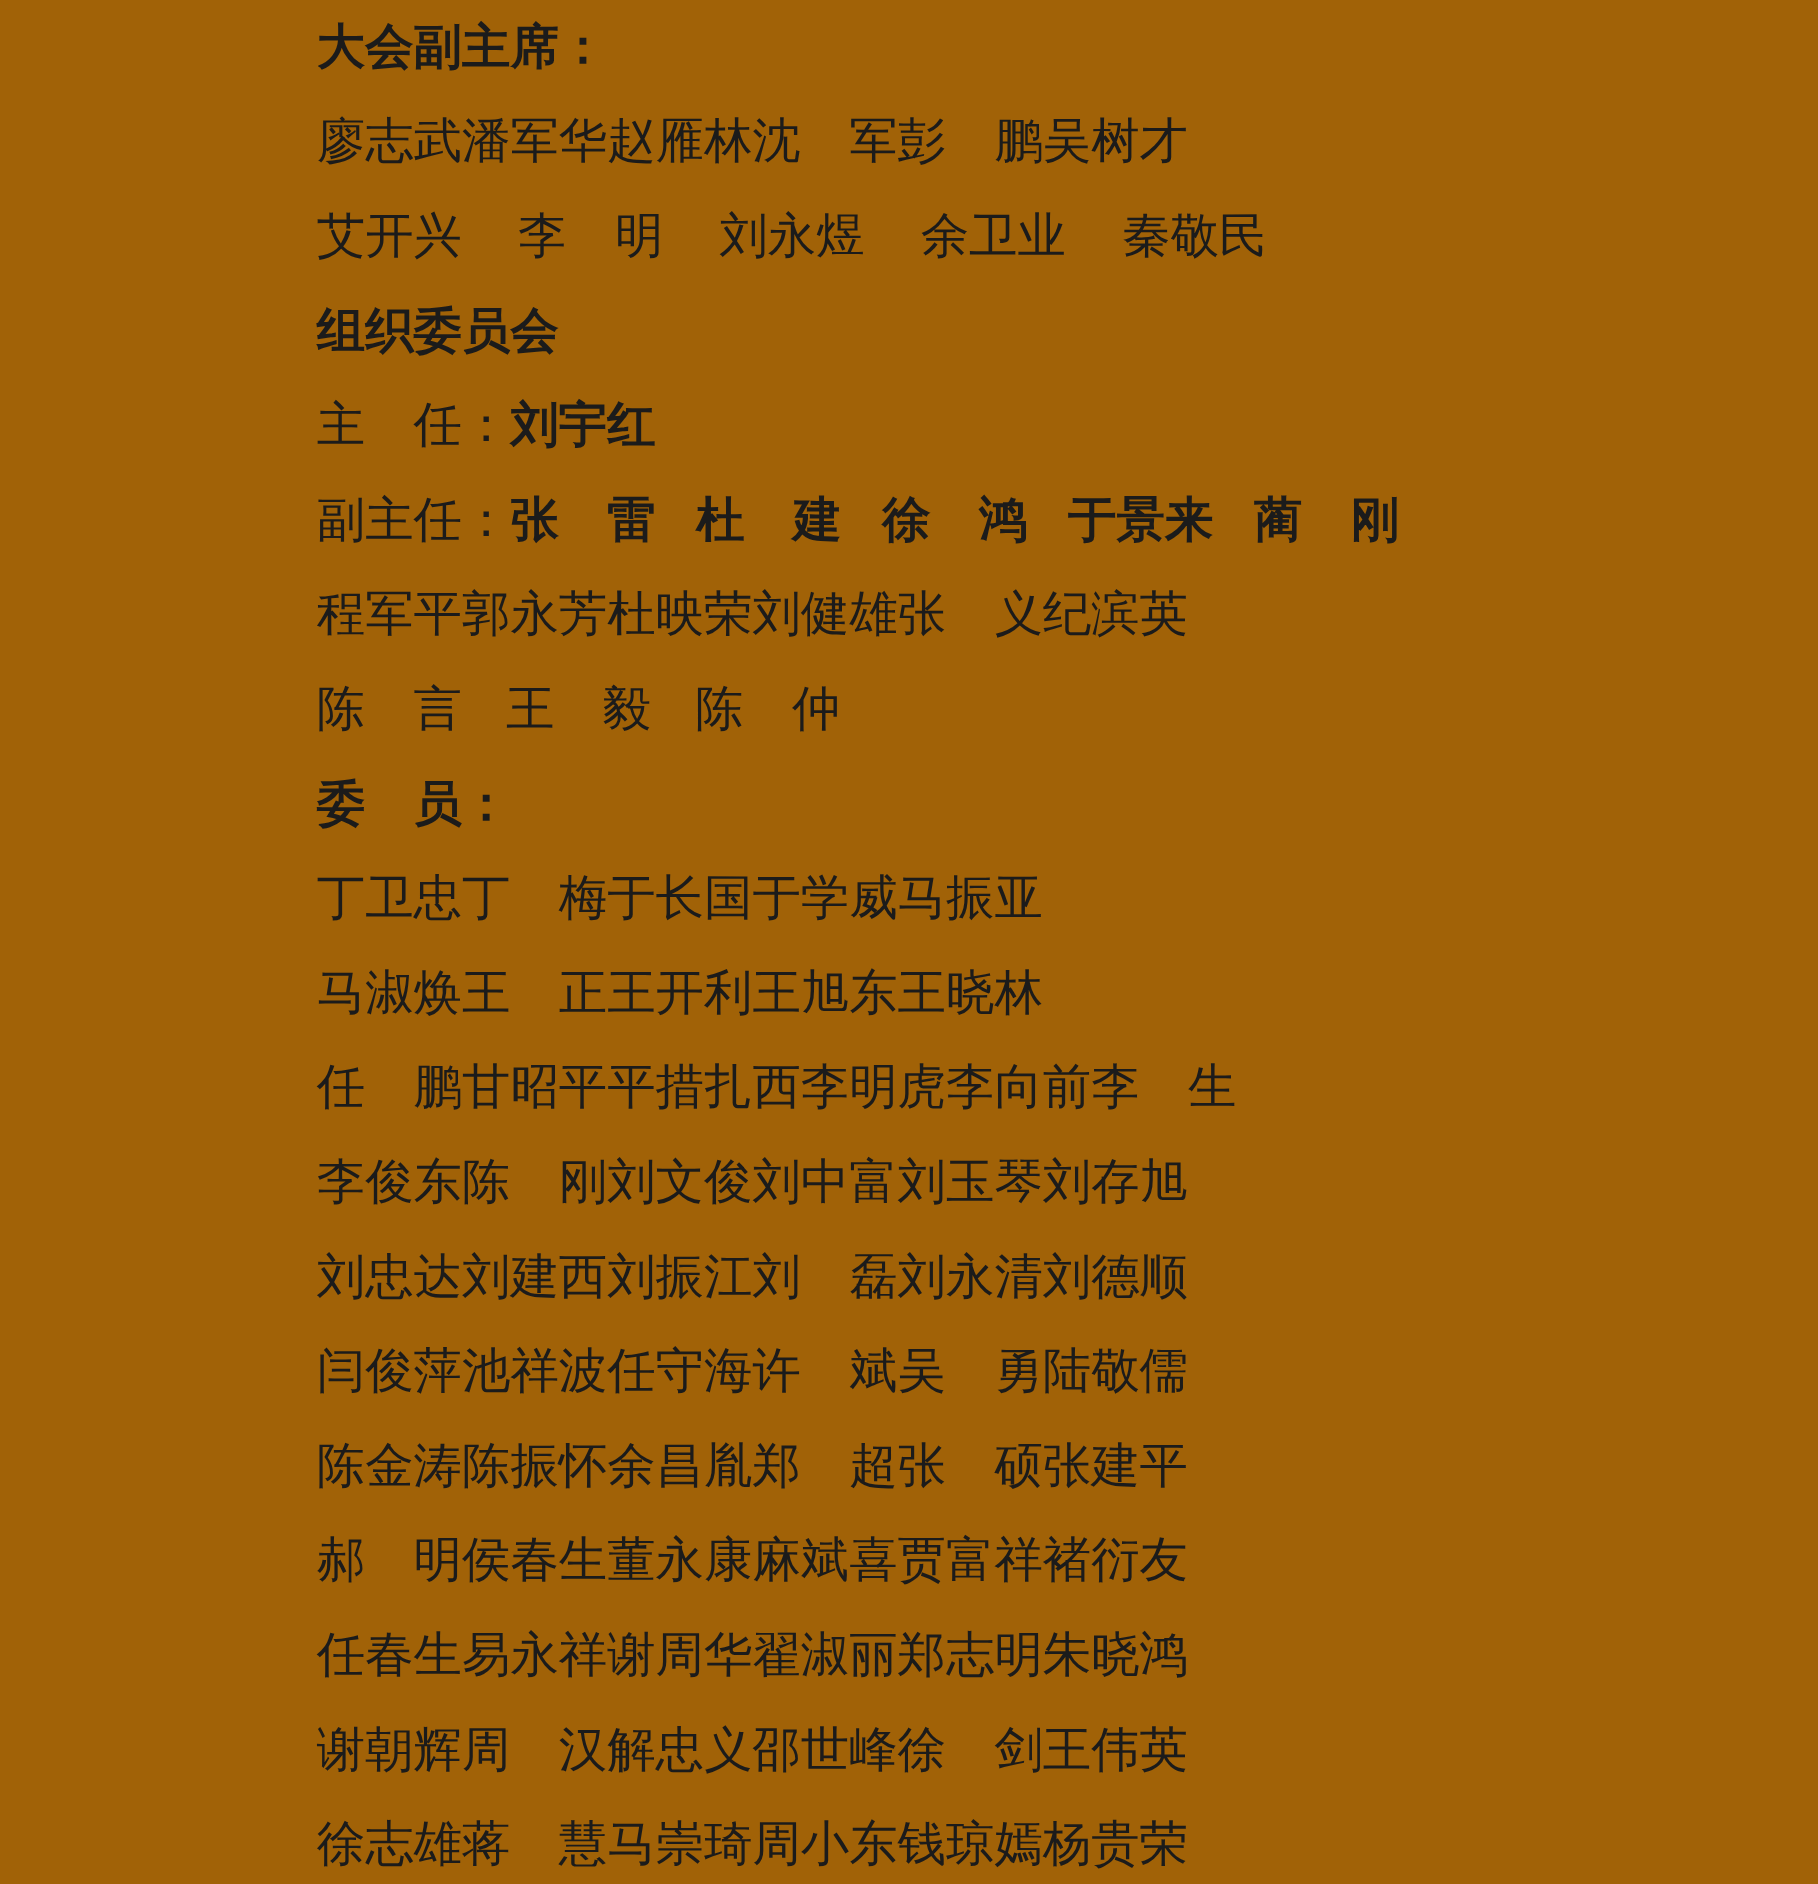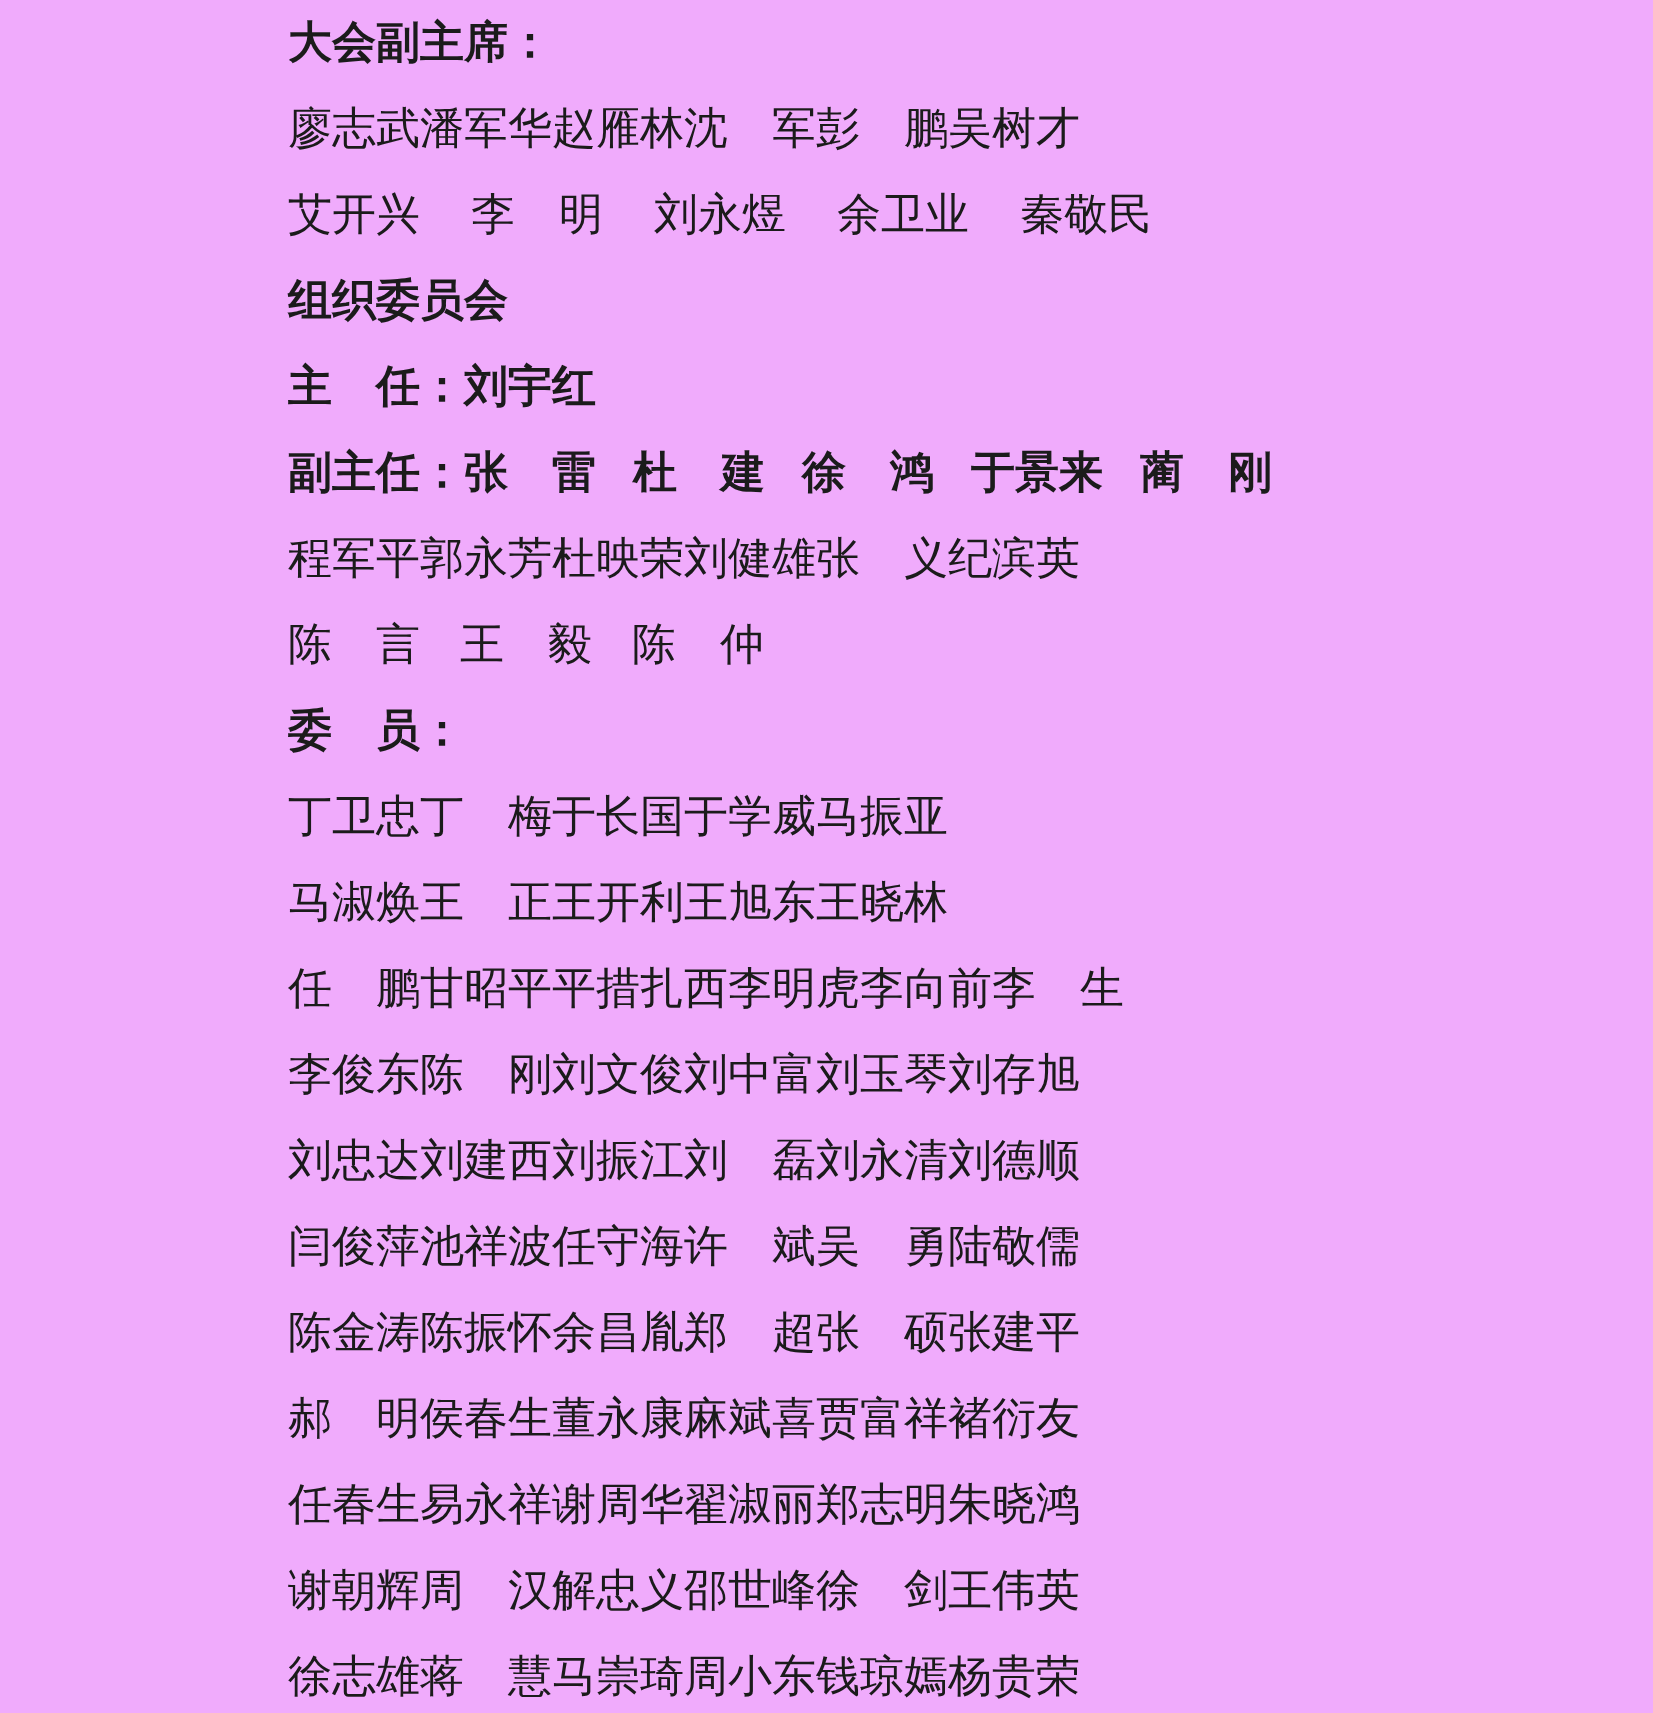--- a/index.html
+++ b/index.html
@@ -4,21 +4,21 @@
 <style>
   html, body {
     margin: 0;
     padding: 0;
     background: #ffffff;
   }
   .page {
     position: relative;
     width: 1653px;
     height: 1713px;
-    background: #f0abfc;
+    background: #a16207;
     overflow: hidden;
     font-family: "Liberation Serif", "DejaVu Serif", serif;
     color: #1b1b1b;
   }
   .content {
     position: absolute;
     left: 288px;
     top: 0;
     width: 1025px;
   }
@@ -27,21 +27,21 @@
     line-height: 86px;
     font-size: 44px;
     white-space: nowrap;
     display: flex;
   }
   .row.heading {
     display: block;
     font-weight: 700;
   }
   .label {
-    font-weight: 700;
+    font-weight: 400;
   }
   .names {
     display: flex;
     flex: 1;
   }
   .labeled .names {
     flex: initial;
     gap: 37px;
     font-weight: bold;
   }

